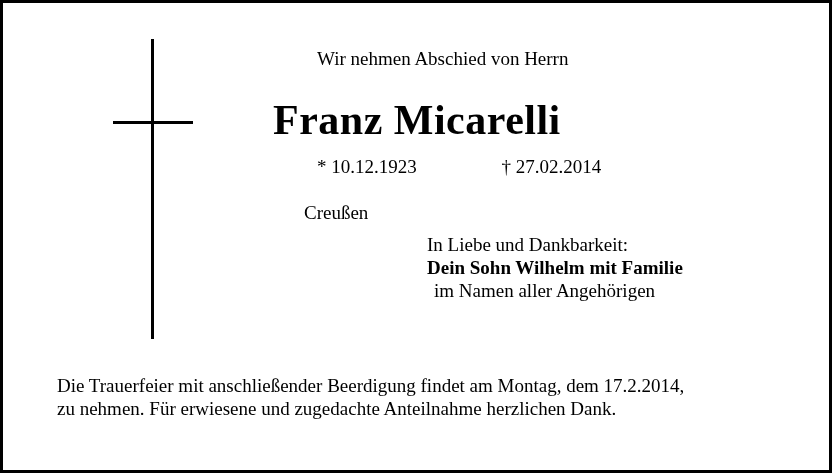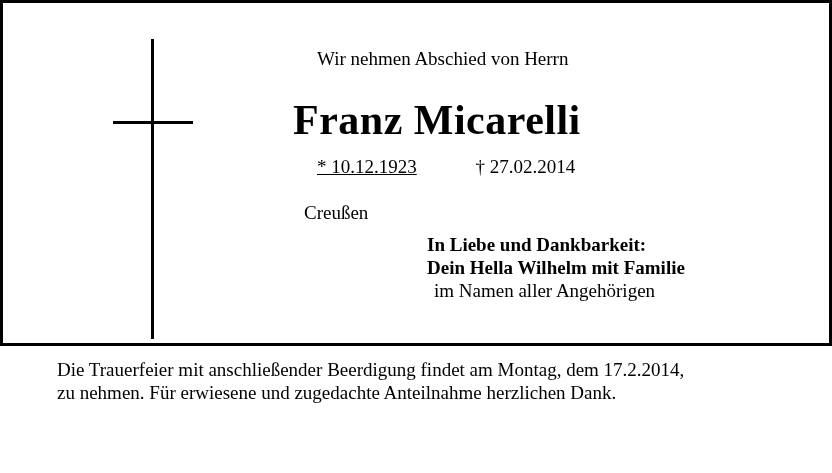--- a/index.html
+++ b/index.html
@@ -12,21 +12,21 @@
     height: 473px;
     font-family: "Liberation Serif", serif;
     color: #000000;
     overflow: hidden;
   }
 
   .notice {
     position: relative;
     box-sizing: border-box;
     width: 832px;
-    height: 346px;
+    height: 473px;
     background: #ffffff;
     border: 3px solid #000000;
     padding: 16px;
   }
 
   
   .cross {
     position: absolute;
     left: 110px;
     top: 36px;
@@ -62,64 +62,64 @@
     position: absolute;
     left: 314px;
     top: 44px;
     font-size: 19px;
     line-height: 24px;
     white-space: nowrap;
   }
 
   .name {
     position: absolute;
-    left: 290px;
+    left: 270px;
     top: 92px;
     font-size: 42px;
     font-weight: bold;
     line-height: 50px;
     letter-spacing: 0.5px;
     white-space: nowrap;
   }
 
   .dates {
     position: absolute;
     left: 314px;
     top: 152px;
     font-size: 19px;
     line-height: 24px;
     white-space: nowrap;
   }
-  .dates .birth { margin-right: 54px; text-decoration: underline; }
+  .dates .birth { margin-right: 80px; }
 
   .place {
     position: absolute;
     left: 301px;
     top: 198px;
     font-size: 19px;
     line-height: 24px;
     white-space: nowrap;
   }
 
   .family {
     position: absolute;
     left: 424px;
     top: 230px;
     font-size: 19px;
     line-height: 23px;
   }
-  .family .intro { font-weight: bold; }
+  .family .intro { font-weight: normal; }
   .family .bold { font-weight: bold; }
   .family .closing { font-weight: normal; margin-left: 7px; }
   .family div { white-space: nowrap; }
 
   .footer {
     position: absolute;
     left: 54px;
-    top: 355px;
+    top: 371px;
     width: 730px;
     font-size: 19px;
     line-height: 23px;
   }
   .footer div { white-space: nowrap; }
 </style>
 </head>
 <body>
 
 <div class="notice">
@@ -137,21 +137,21 @@
 
     <div class="dates">
       <span class="birth">* 10.12.1923</span>
       <span class="death">† 27.02.2014</span>
     </div>
 
     <div class="place">Creußen</div>
 
     <div class="family">
       <div class="intro">In Liebe und Dankbarkeit:</div>
-      <div class="bold">Dein Hella Wilhelm mit Familie</div>
+      <div class="bold">Dein Sohn Wilhelm mit Familie</div>
       <div class="closing">im Namen aller Angehörigen</div>
     </div>
 
     <div class="footer">
       <div>Die Trauerfeier mit anschließender Beerdigung findet am Montag, dem 17.2.2014,</div>
       <div>zu nehmen. Für erwiesene und zugedachte Anteilnahme herzlichen Dank.</div>
     </div>
 
   </div>
 </div>

